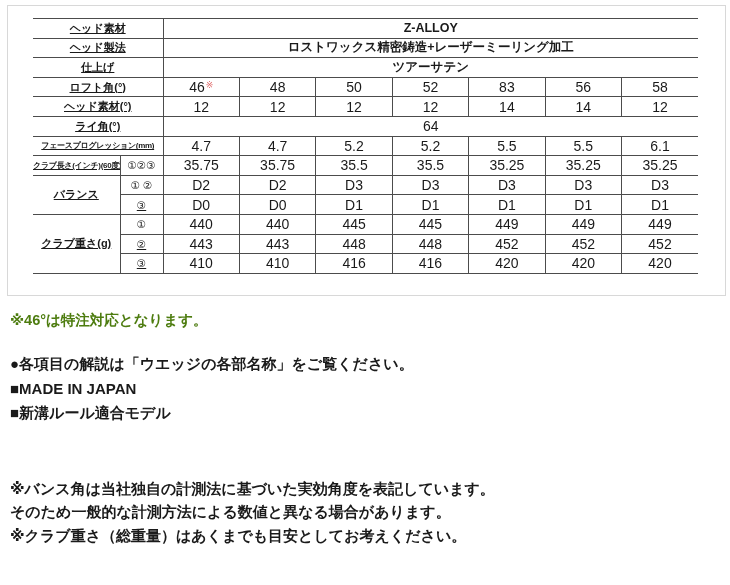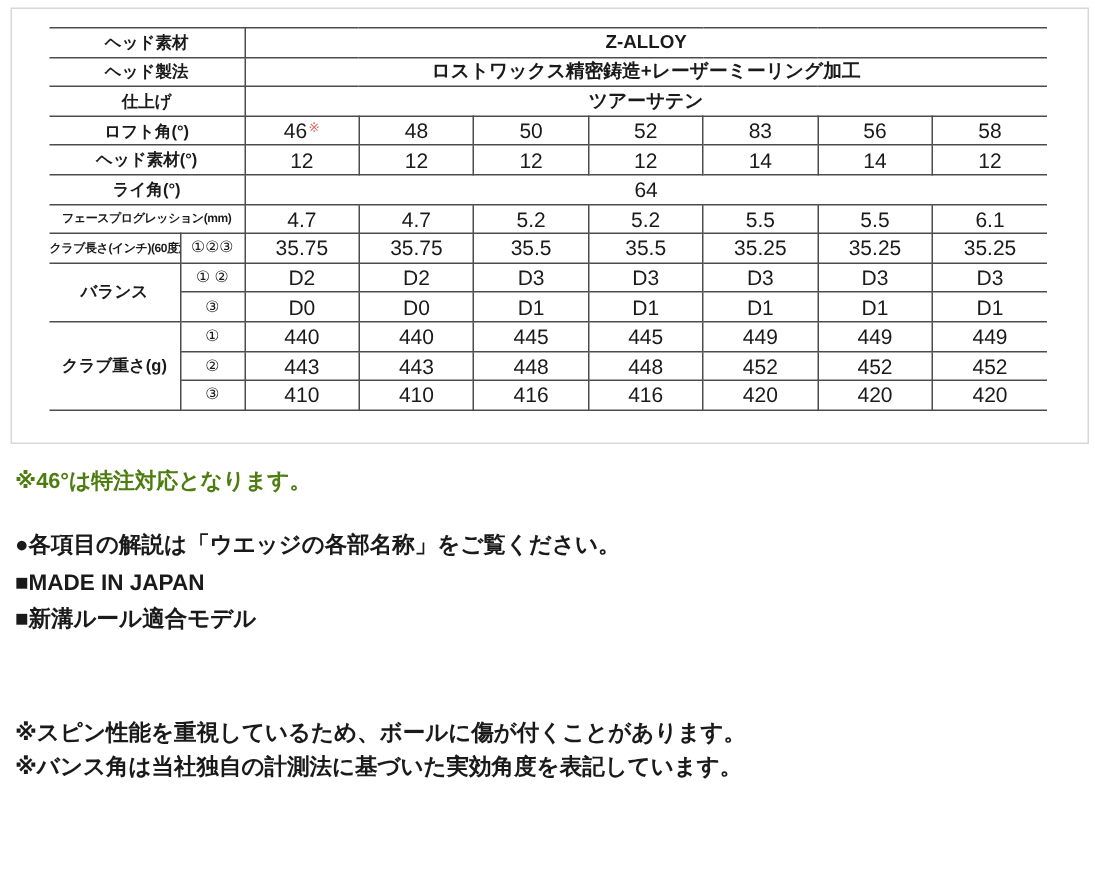--- a/index.html
+++ b/index.html
@@ -27,21 +27,21 @@
   }
   table.spec td {
     border: 1px solid #4c4c4c;
     height: 19.6px;
     padding: 0;
     text-align: center;
     vertical-align: middle;
     overflow: hidden;
     white-space: nowrap;
   }
-  table.spec tr td:first-child { border-left: none; }
+  table.spec tr td:first-child { border-left: none; text-decoration: underline; }
   table.spec tr td:last-child  { border-right: none; }
 
   td.lbl { text-align: left; padding-left: 6px; font-size: 11px; font-weight: bold; }
   td.lbl-sm { font-size: 8px; letter-spacing: -0.3px; }
   td.val-text { text-align: left; padding-left: 9px; font-size: 12.5px; font-weight: bold; }
   td.num { font-size: 14px; }
   td.sub { font-size: 10.5px; }
   .cell-note { color: #e06c6c; font-size: 9px; vertical-align: 4px; margin-left: 1px; }
 
   
@@ -195,17 +195,18 @@
 
   <div class="note-red">※46°は特注対応となります。</div>
 
   <div class="info-block">
       <div class="line">●各項目の解説は「ウエッジの各部名称」をご覧ください。</div>
       <div class="line">■MADE IN JAPAN</div>
       <div class="line">■新溝ルール適合モデル</div>
     </div>
 
   <div class="caution-block">
-      <div class="line">※スピン性能を重視しているため、ボールに傷が付くことがあります。</div>
       <div class="line">※バンス角は当社独自の計測法に基づいた実効角度を表記しています。</div>
+      <div class="line">そのため一般的な計測方法による数値と異なる場合があります。</div>
+      <div class="line">※クラブ重さ（総重量）はあくまでも目安としてお考えください。</div>
     </div>
 
 </div>
 
 </body></html>

